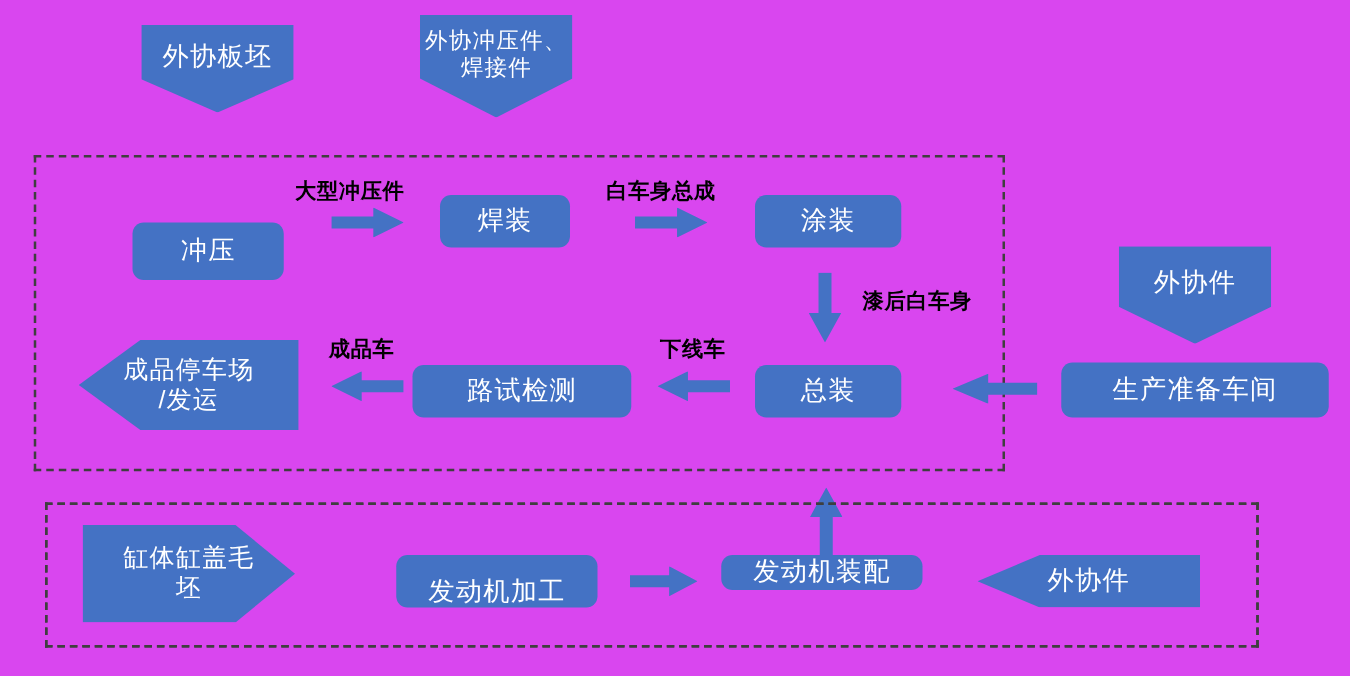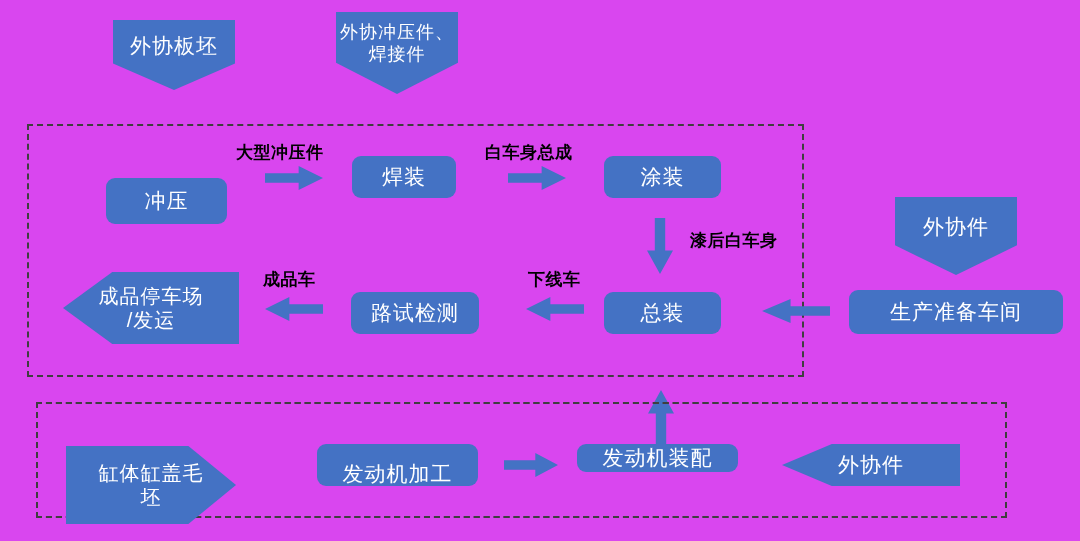--- a/index.html
+++ b/index.html
@@ -73,21 +73,20 @@
   .penta-down {
     clip-path: polygon(0% 0%, 100% 0%, 100% 62%, 50% 100%, 0% 62%);
   }
   
   .penta-left {
     clip-path: polygon(28% 0%, 100% 0%, 100% 100%, 28% 100%, 0% 50%);
   }
   
   .penta-right {
     clip-path: polygon(0% 0%, 72% 0%, 100% 50%, 72% 100%, 0% 100%);
-    margin-top: 26px;
   }
   .penta-down .ptxt,
   .penta-left .ptxt,
   .penta-right .ptxt { display:block; }
   .penta-down .ptxt { transform: translateY(-9px); }
 
   
   .arrow {
     position: absolute;
     background: #4472C4;
@@ -149,21 +148,21 @@
   <div class="caption" style="left:690px; top:229px;">漆后白车身</div>
 
   <div class="penta penta-left" style="left:63px; top:272px; width:176px; height:72px; font-size:20px;">
     <span class="ptxt">成品停车场
 /发运</span>
   </div>
 
   <div class="caption" style="left:263px; top:268px;">成品车</div>
   <div class="arrow arrow-left" style="left:265px; top:297px; width:58px; height:24px;"></div>
 
-  <div class="node" style="left:351px; top:292px; width:128px; height:42px;">
+  <div class="node" style="left:330px; top:292px; width:175px; height:42px;">
     <span>路试检测</span>
   </div>
 
   <div class="caption" style="left:528px; top:268px;">下线车</div>
   <div class="arrow arrow-left" style="left:526px; top:297px; width:58px; height:24px;"></div>
 
   <div class="node" style="left:604px; top:292px; width:117px; height:42px;">
     <span>总装</span>
   </div>
 

